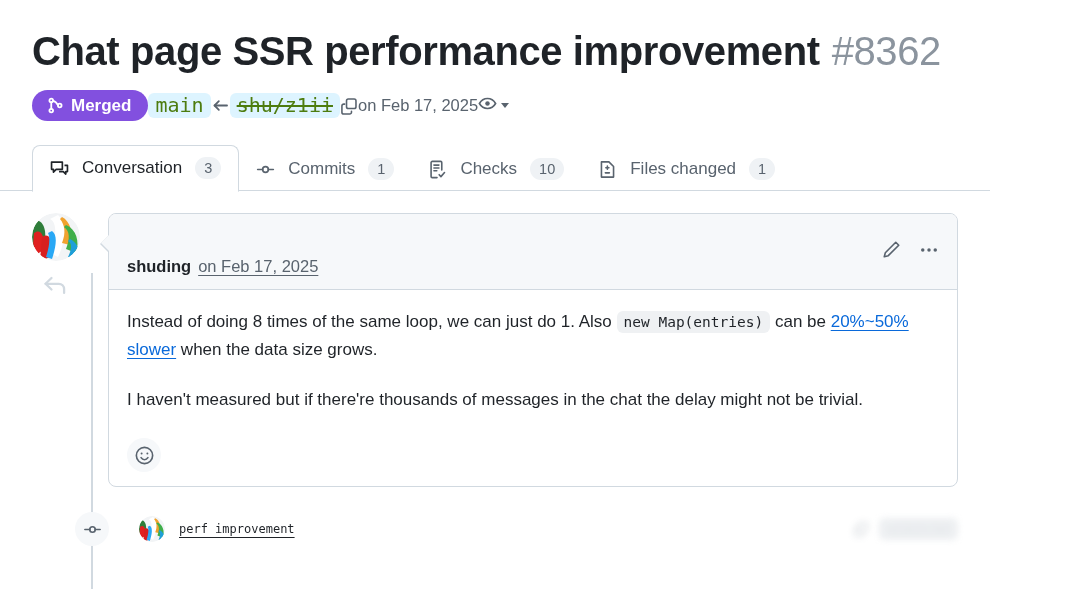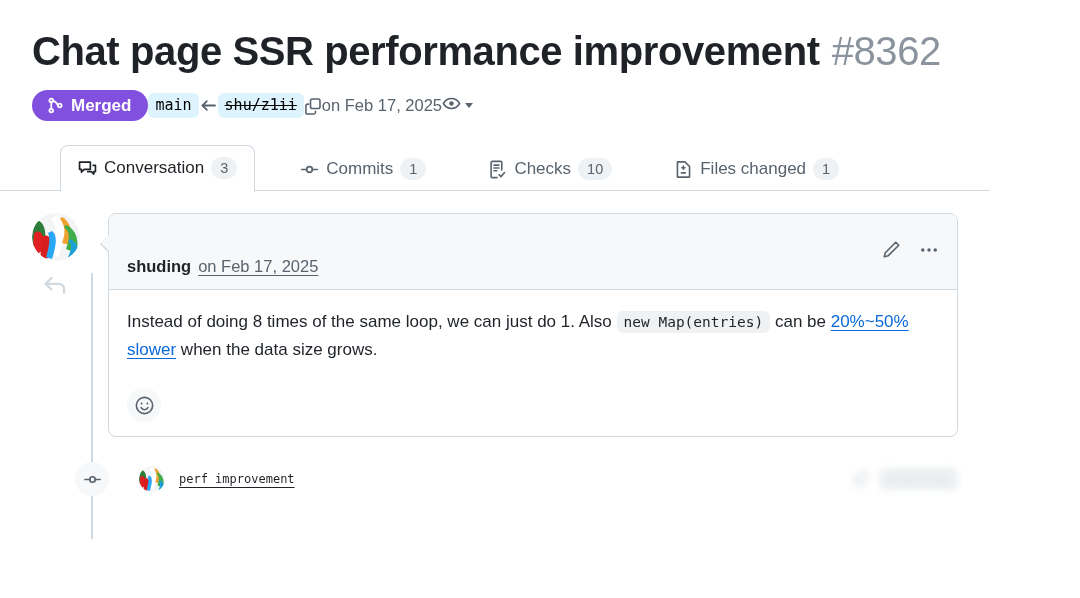--- a/index.html
+++ b/index.html
@@ -53,25 +53,25 @@
     border-radius: 999px;
     padding: 7px 17px 7px 15px;
     font-size: 17px;
     font-weight: 600;
     line-height: 1;
   }
   .state-badge svg { display: block; }
   .branch {
     display: inline-block;
     background: #ddf4ff;
-    color: #000000;
+    color: #4d7c0f;
     border-radius: 6px;
     padding: 3px 7px;
     font-family: "DejaVu Sans Mono", monospace;
-    font-size: 15px;
+    font-size: 20px;
     line-height: 19px;
   }
   .branch.struck { text-decoration: line-through; }
   .arrow-left { color: #59636e; display: inline-flex; align-items: center; }
   .copy-btn { display: inline-flex; align-items: center; color: #59636e; }
   .meta-date { font-size: 16.5px; color: #59636e; }
   .watch-btn {
     display: inline-flex;
     align-items: center;
     gap: 4px;
@@ -91,28 +91,27 @@
   .tabs::after {
     content: "";
     position: absolute;
     left: -32px; right: -32px; bottom: 0;
     height: 1px;
     background: #d1d9e0;
   }
   .tab {
     display: flex;
     align-items: center;
-    gap: 7px;
+    gap: 13px;
     padding: 11px 17px;
     font-size: 17px;
     color: #59636e;
     position: relative;
     z-index: 2;
     line-height: 22px;
-    margin-left: 28px;
   }
   .tab .tab-icon { display: inline-flex; align-items: center; color: #59636e; }
   .tab.active {
     color: #1f2328;
     font-weight: 400;
     background: #ffffff;
     border: 1px solid #d1d9e0;
     border-bottom-color: #ffffff;
     border-radius: 8px 8px 0 0;
     margin-bottom: -1px;
@@ -439,20 +438,21 @@
                   <circle cx="13" cy="8" r="1.4"></circle>
               </svg>
             </span>
           </div>
         </div>
 
         <div class="comment-body">
           <p>
             <span>Instead of doing 8 times of the same loop, we can just do 1. Also </span><code class="inline">new Map(entries)</code><span> can be </span><a class="link" href="#">20%~50% slower</a><span> when the data size grows.</span>
           </p>
+          <p>I haven't measured but if there're thousands of messages in the chat the delay might not be trivial.</p>
           <span class="reaction-btn">
             <svg width="21" height="21" viewBox="0 0 16 16" fill="none" stroke="#59636e" stroke-width="1.25">
               <circle cx="8" cy="8" r="6.2"></circle>
               <circle cx="5.8" cy="6.5" r="0.75" fill="#59636e" stroke="none"></circle>
               <circle cx="10.2" cy="6.5" r="0.75" fill="#59636e" stroke="none"></circle>
               <path d="M5.4 9.6c0.7 1.1 1.6 1.6 2.6 1.6s1.9-0.5 2.6-1.6" stroke-linecap="round"></path>
             </svg>
           </span>
         </div>
       </div>

